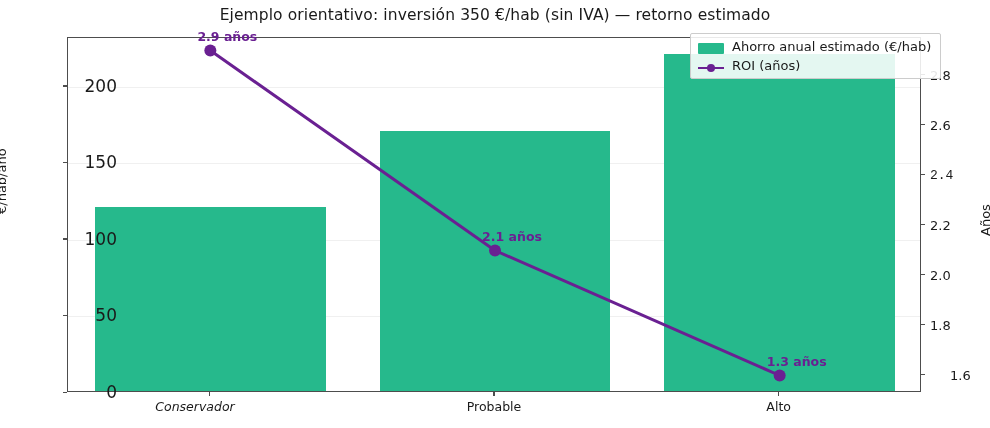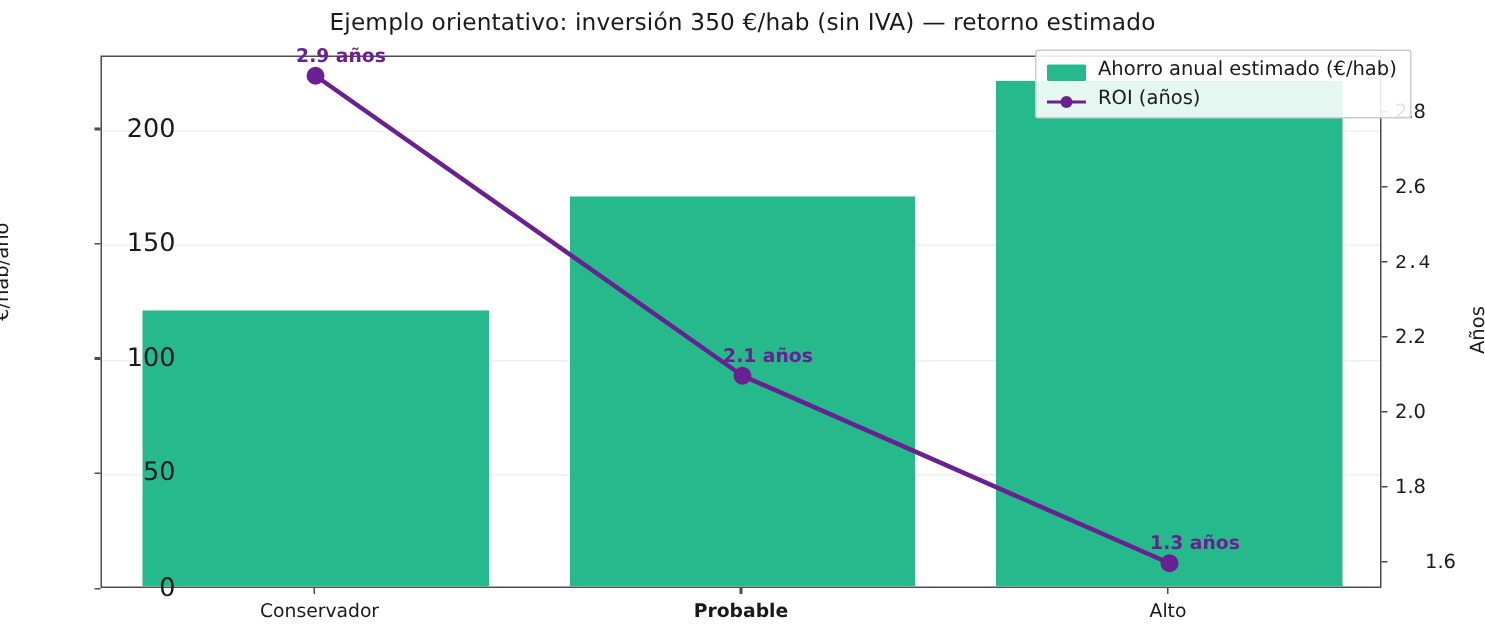--- a/index.html
+++ b/index.html
@@ -140,23 +140,23 @@
       <div class="ytick-right" style="top: 224.5px;">2.2</div>
       <div class="tick-mark" style="left: 921px; top: 224px; width: 4px; height: 1.3px;"></div>
       <div class="ytick-right" style="top: 174.5px; font-family: Liberation Mono, monospace;">2.4</div>
       <div class="tick-mark" style="left: 921px; top: 174px; width: 4px; height: 1.3px;"></div>
       <div class="ytick-right" style="top: 124.5px;">2.6</div>
       <div class="tick-mark" style="left: 921px; top: 124px; width: 4px; height: 1.3px;"></div>
       <div class="ytick-right" style="top: 74.5px;">2.8</div>
       <div class="tick-mark" style="left: 921px; top: 74px; width: 4px; height: 1.3px;"></div>
     </div>
   <div id="ticks-x">
-      <div class="xtick" style="left: 213px;">Conservador</div>
+      <div class="xtick" style="left: 195px; font-style: italic;">Conservador</div>
       <div class="tick-mark" style="left: 208.683px; top: 392px; width: 1.3px; height: 4px;"></div>
-      <div class="xtick" style="left: 494px; font-weight: bold;">Probable</div>
+      <div class="xtick" style="left: 494px;">Probable</div>
       <div class="tick-mark" style="left: 493.35px; top: 392px; width: 1.3px; height: 4px;"></div>
       <div class="xtick" style="left: 778.667px;">Alto</div>
       <div class="tick-mark" style="left: 778.017px; top: 392px; width: 1.3px; height: 4px;"></div>
     </div>
 
   <div class="ylabel-left">€/hab/año</div>
   <div class="ylabel-right">Años</div>
 
   <div class="legend">
     <div class="legend-row">

